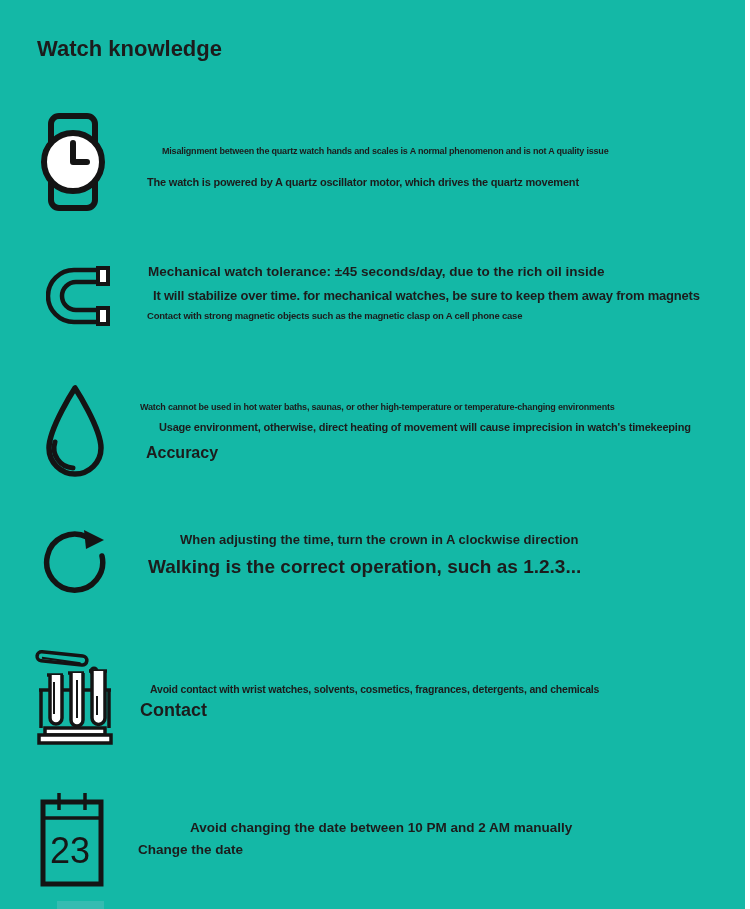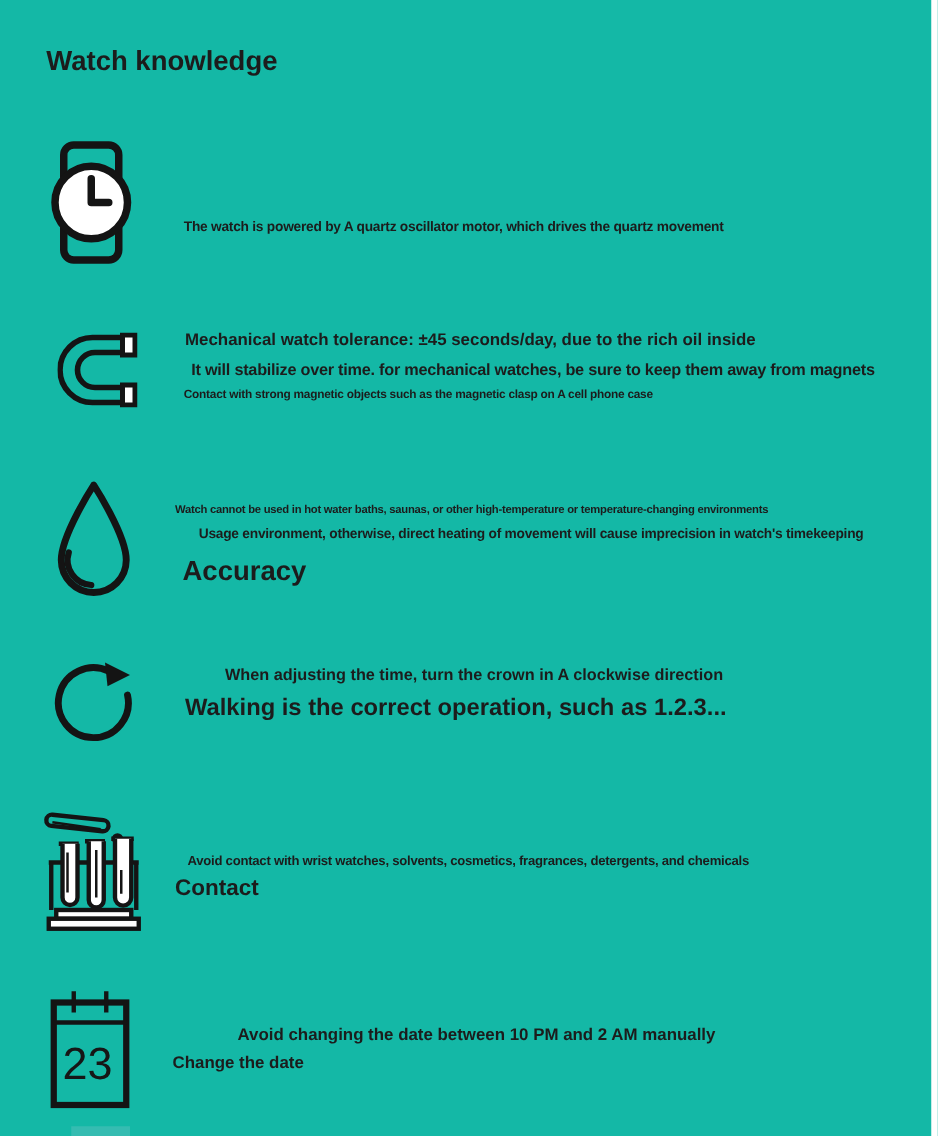--- a/index.html
+++ b/index.html
@@ -10,21 +10,21 @@
   
   .s1l1{left:162px;top:146px;font-size:9px;font-weight:700;letter-spacing:-0.2px;}
   .s1l2{left:147px;top:176px;font-size:11px;font-weight:700;letter-spacing:-0.2px;}
   
   .s2l1{left:148px;top:264px;font-size:13.5px;font-weight:700;}
   .s2l2{left:153px;top:289px;font-size:13px;font-weight:700;letter-spacing:-0.2px;}
   .s2l3{left:147px;top:311px;font-size:9.5px;font-weight:700;letter-spacing:-0.2px;}
   
   .s3l1{left:140px;top:402px;font-size:9px;font-weight:700;letter-spacing:-0.2px;}
   .s3l2{left:159px;top:421px;font-size:11px;font-weight:700;letter-spacing:-0.2px;}
-  .s3l3{left:146px;top:444px;font-size:22px;font-weight:700;}
+  .s3l3{left:146px;top:444px;font-size:16px;font-weight:700;}
   
   .s4l1{left:180px;top:533px;font-size:13px;font-weight:700;}
   .s4l2{left:148px;top:556px;font-size:19px;font-weight:700;}
   .s4l3{left:148px;top:581px;font-size:10.5px;font-weight:700;letter-spacing:-0.2px;}
   
   .s5l1{left:150px;top:683px;font-size:10.5px;font-weight:700;letter-spacing:-0.2px;text-align:center;}
   .s5l2{left:140px;top:700px;font-size:18px;font-weight:700;}
   
   .s6l1{left:190px;top:820px;font-size:13.5px;font-weight:700;}
   .s6l2{left:138px;top:842px;font-size:13.5px;font-weight:700;}
@@ -42,20 +42,21 @@
 
 <div class="page">
 
   <div class="t title">Watch knowledge</div>
 
   <svg class="icon i-watch" width="66" height="100" viewBox="0 0 66 100">
     <rect x="11" y="4" width="44" height="92" rx="8" fill="none" stroke="#141414" stroke-width="6"></rect>
     <circle cx="33" cy="50" r="29" fill="#ffffff" stroke="#141414" stroke-width="6"></circle>
     <path d="M33,31 V50 H47" fill="none" stroke="#141414" stroke-width="6" stroke-linecap="round" stroke-linejoin="round"></path>
   </svg>
+  <div class="t s1l1">Misalignment between the quartz watch hands and scales is A normal phenomenon and is not A quality issue</div>
   <div class="t s1l2">The watch is powered by A quartz oscillator motor, which drives the quartz movement</div>
 
   <svg class="icon i-magnet" width="64" height="60" viewBox="0 0 64 60">
     <path d="M60,4 H28 A26,26 0 0 0 28,56 H60 V44 H30 A14,14 0 0 1 30,16 H60 Z" fill="none" stroke="#141414" stroke-width="4.5" stroke-linejoin="miter"></path>
     <rect x="52" y="2" width="10" height="16" fill="#ffffff" stroke="#141414" stroke-width="4"></rect>
     <rect x="52" y="42" width="10" height="16" fill="#ffffff" stroke="#141414" stroke-width="4"></rect>
   </svg>
   <div class="t s2l1">Mechanical watch tolerance: ±45 seconds/day, due to the rich oil inside</div>
   <div class="t s2l2">It will stabilize over time. for mechanical watches, be sure to keep them away from magnets</div>
   <div class="t s2l3">Contact with strong magnetic objects such as the magnetic clasp on A cell phone case</div>

